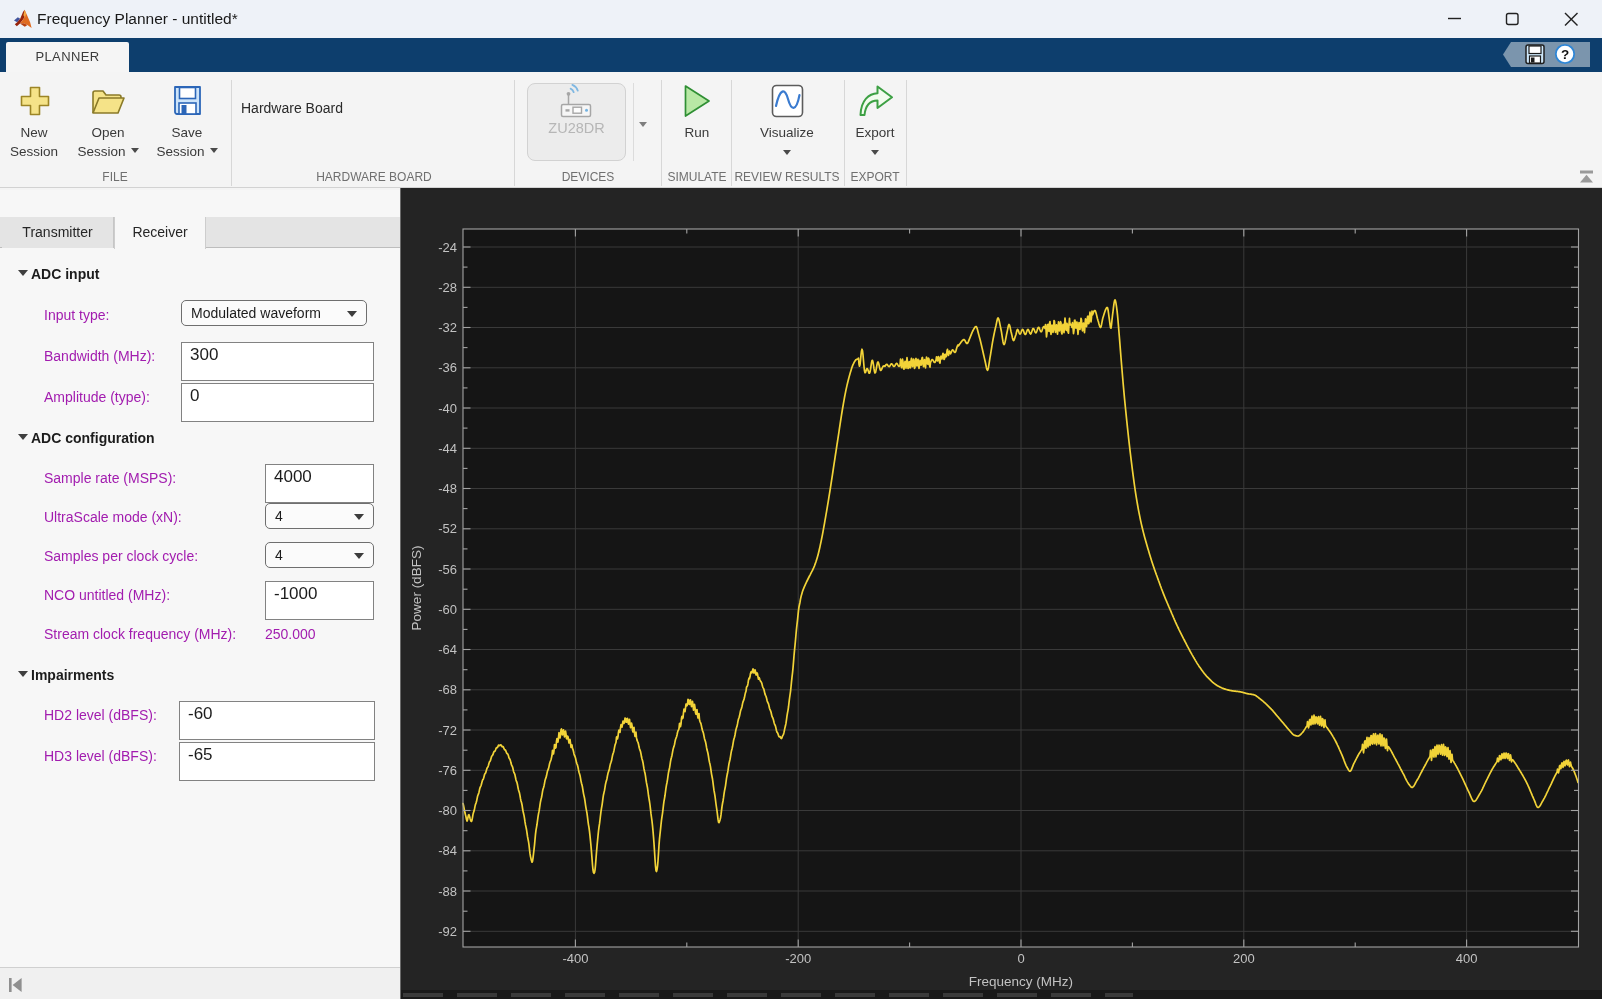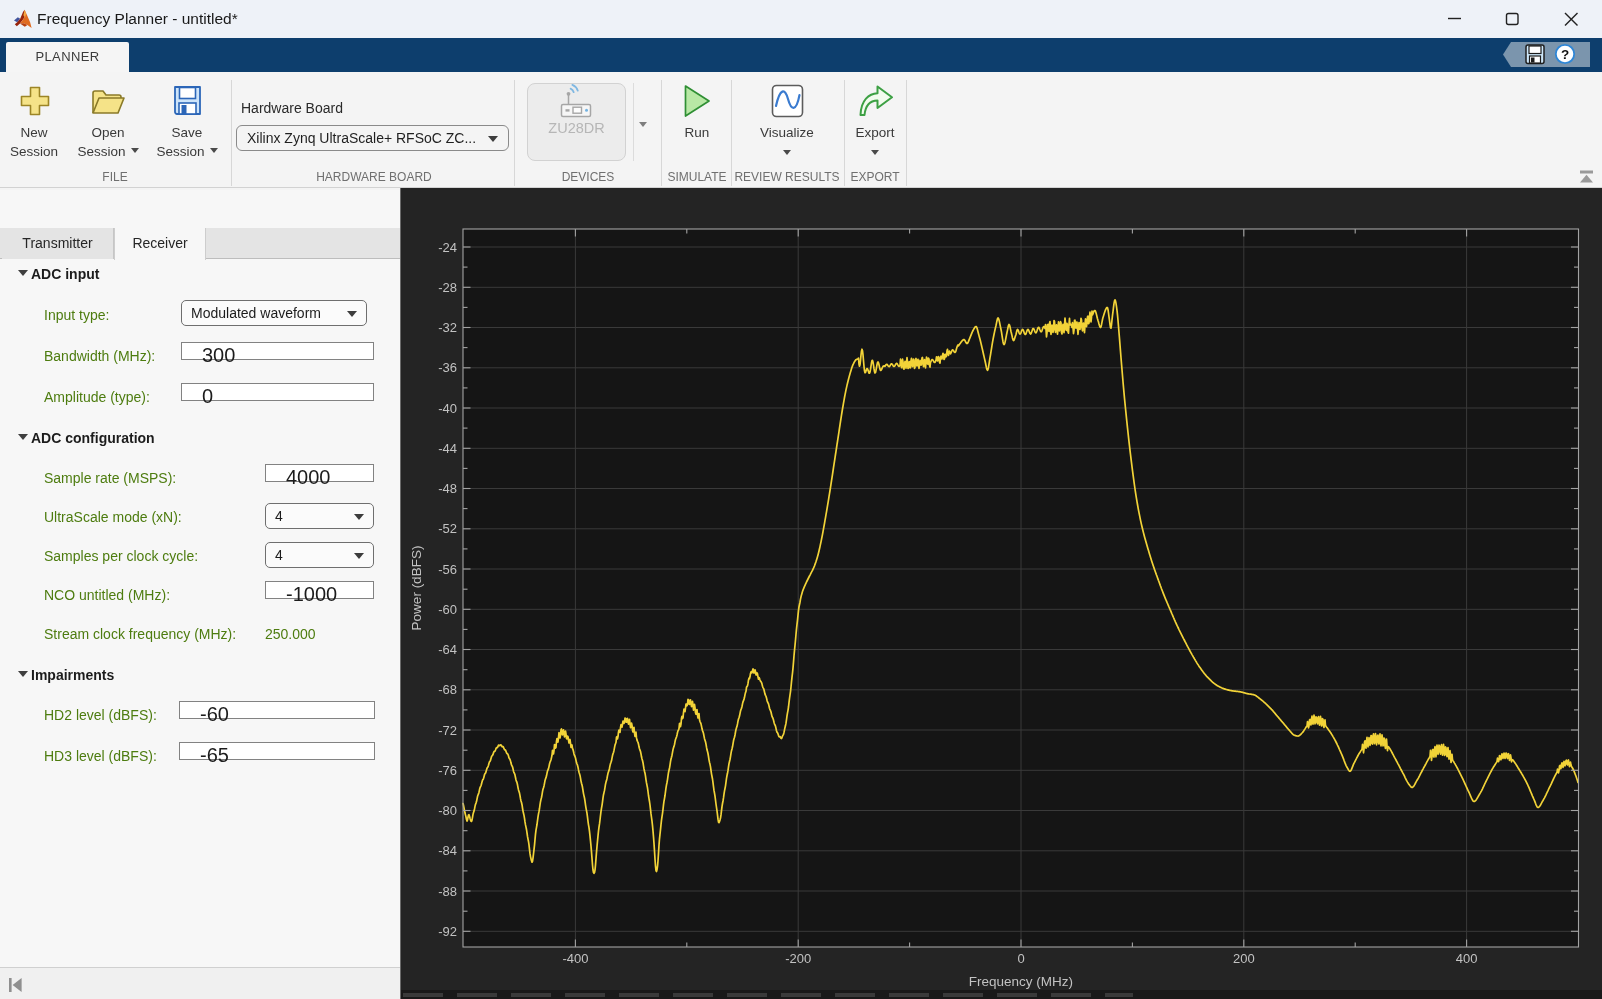--- a/index.html
+++ b/index.html
@@ -20,28 +20,28 @@
 .vsep { position:absolute; top:8px; width:1px; height:106px; background:#d7d7d7; }
 .icon-item { position:absolute; text-align:center; color:#3a3a3a; font-size:13.5px; }
 .ilabel { line-height:18.5px; }
 .secname { position:absolute; top:98px; height:18px; font-size:12px; color:#6f6f6f; text-align:center; white-space:nowrap; }
 .darr { display:inline-block; width:0; height:0; border-left:4.5px solid transparent; border-right:4.5px solid transparent; border-top:5px solid #4a4a4a; vertical-align:middle; margin-left:5px; margin-top:-2px;}
 .darr2 { display:inline-block; width:0; height:0; border-left:4.5px solid transparent; border-right:4.5px solid transparent; border-top:5px solid #4a4a4a; }
 
 
 #lpanel { left:0; top:190px; width:400px; height:809px; background:#f7f7f7; }
 #lheader { left:0; top:0; width:400px; height:27px; background:#0d3e6d; color:#fff; font-size:15px; line-height:27px; padding-left:10px; }
-#ltabs { left:0; top:27px; width:464px; height:31px; background:#e4e4e4; border-bottom:1px solid #bdbdbd;margin-top:11px; }
+#ltabs { left:0; top:27px; width:464px; height:31px; background:#e4e4e4; border-bottom:1px solid #bdbdbd; }
 .ltab { position:absolute; top:0; height:31px; text-align:center; font-size:14px; color:#262626; line-height:30px; }
 #tab-tx { left:2px; width:112px; background:#e4e4e4; border-right:1px solid #c6c6c6; }
 #tab-rx { left:114px; width:92px; background:#f7f7f7; border-left:1px solid #cdcdcd; border-right:1px solid #cdcdcd; height:32px; }
 .sechead { position:absolute; left:31px; font-size:14px; font-weight:bold; color:#1c1c1c; white-space:nowrap; }
 .tri { position:absolute; left:18px; width:0; height:0; border-left:5px solid transparent; border-right:5px solid transparent; border-top:6px solid #3f3f3f; }
-.flabel { position:absolute; left:44px; font-size:14px; color:#4d7c0f; white-space:nowrap; }
-.efield { position:absolute; height:18px; background:#fff; border:1px solid #828282; font-size:20px; color:#1c1c1c; line-height:24px; padding-left:20px; }
+.flabel { position:absolute; left:44px; font-size:14px; color:#a21caf; white-space:nowrap; }
+.efield { position:absolute; height:39px; background:#fff; border:1px solid #828282; font-size:17px; color:#1c1c1c; line-height:24px; padding-left:8px; }
 .dfield { position:absolute; height:26px; background:#fbfbfb; border:1px solid #6f6f6f; border-radius:5px; font-size:14px; color:#1c1c1c; line-height:24px; padding-left:9px; }
 .dfield .da { position:absolute; right:9px; top:10px; width:0; height:0; border-left:5.5px solid transparent; border-right:5.5px solid transparent; border-top:6.5px solid #3d3d3d; }
 #lstatus { left:0; top:777px; width:400px; height:32px; background:#f0f0f0; border-top:1px solid #d0d0d0; }
 
 
 #ppanel { left:401px; top:188px; width:1201px; height:811px; background:#242424; }
 #ptabstrip { left:0; top:1px; width:1201px; height:28px; background:#eeeeee; }
 #ptab { position:absolute; left:21px; top:0; width:182px; height:28px; background:#fdfdfd; border-top:3px solid #2a8ad4; border-right:1px solid #d8d8d8; font-size:14px; color:#333; line-height:24px; padding-left:11px; }
 </style>
 </head>
@@ -109,23 +109,20 @@
     <rect x="7" y="18" width="17" height="11" fill="#fff" stroke="#2c66b8" stroke-width="1.6"></rect>
     <rect x="9.5" y="20" width="5" height="9" fill="#2c66b8"></rect>
   </svg>
   <div class="icon-item" style="left:147px;top:52px;width:80px">
       <div class="ilabel">Save</div>
       <div class="ilabel">Session<span class="darr"></span></div>
     </div>
   <div class="secname" style="left:75px;width:80px">FILE</div>
 
   <div class="abs" style="left:241px;top:28px;font-size:14px;color:#2a2a2a">Hardware Board</div>
-  <div class="abs" style="left:236px;top:53px;width:273px;height:26px;border:1px solid #8a8a8a;border-radius:6px;font-size:14px;color:#1f1f1f;line-height:24px;padding-left:10px">Xilinx Zynq UltraScale+ RFSoC ZC...
-    <span style="position:absolute;right:10px;top:10px;width:0;height:0;border-left:5.5px solid transparent;border-right:5.5px solid transparent;border-top:6.5px solid #3d3d3d"></span>
-  </div>
   <div class="secname" style="left:294px;width:160px">HARDWARE BOARD</div>
 
   <div class="abs" style="left:527px;top:11px;width:99px;height:78px;background:#ececec;border:1px solid #d2d2d2;border-radius:8px"></div>
   <svg class="abs" style="left:558px;top:12px" width="36" height="36" viewBox="0 0 36 36">
     <g stroke="#a6a6a6" fill="none" stroke-width="1.5">
       <rect x="3.5" y="20.5" width="29" height="12" rx="1.5" fill="#f6f6f6"></rect>
       <line x1="10.5" y1="20.5" x2="10.5" y2="11"></line>
     </g>
     <circle cx="10.5" cy="9.8" r="1.9" fill="#a6a6a6"></circle>
     <g stroke="#74b3e2" fill="none" stroke-width="1.8" stroke-linecap="round" opacity="0.9">

